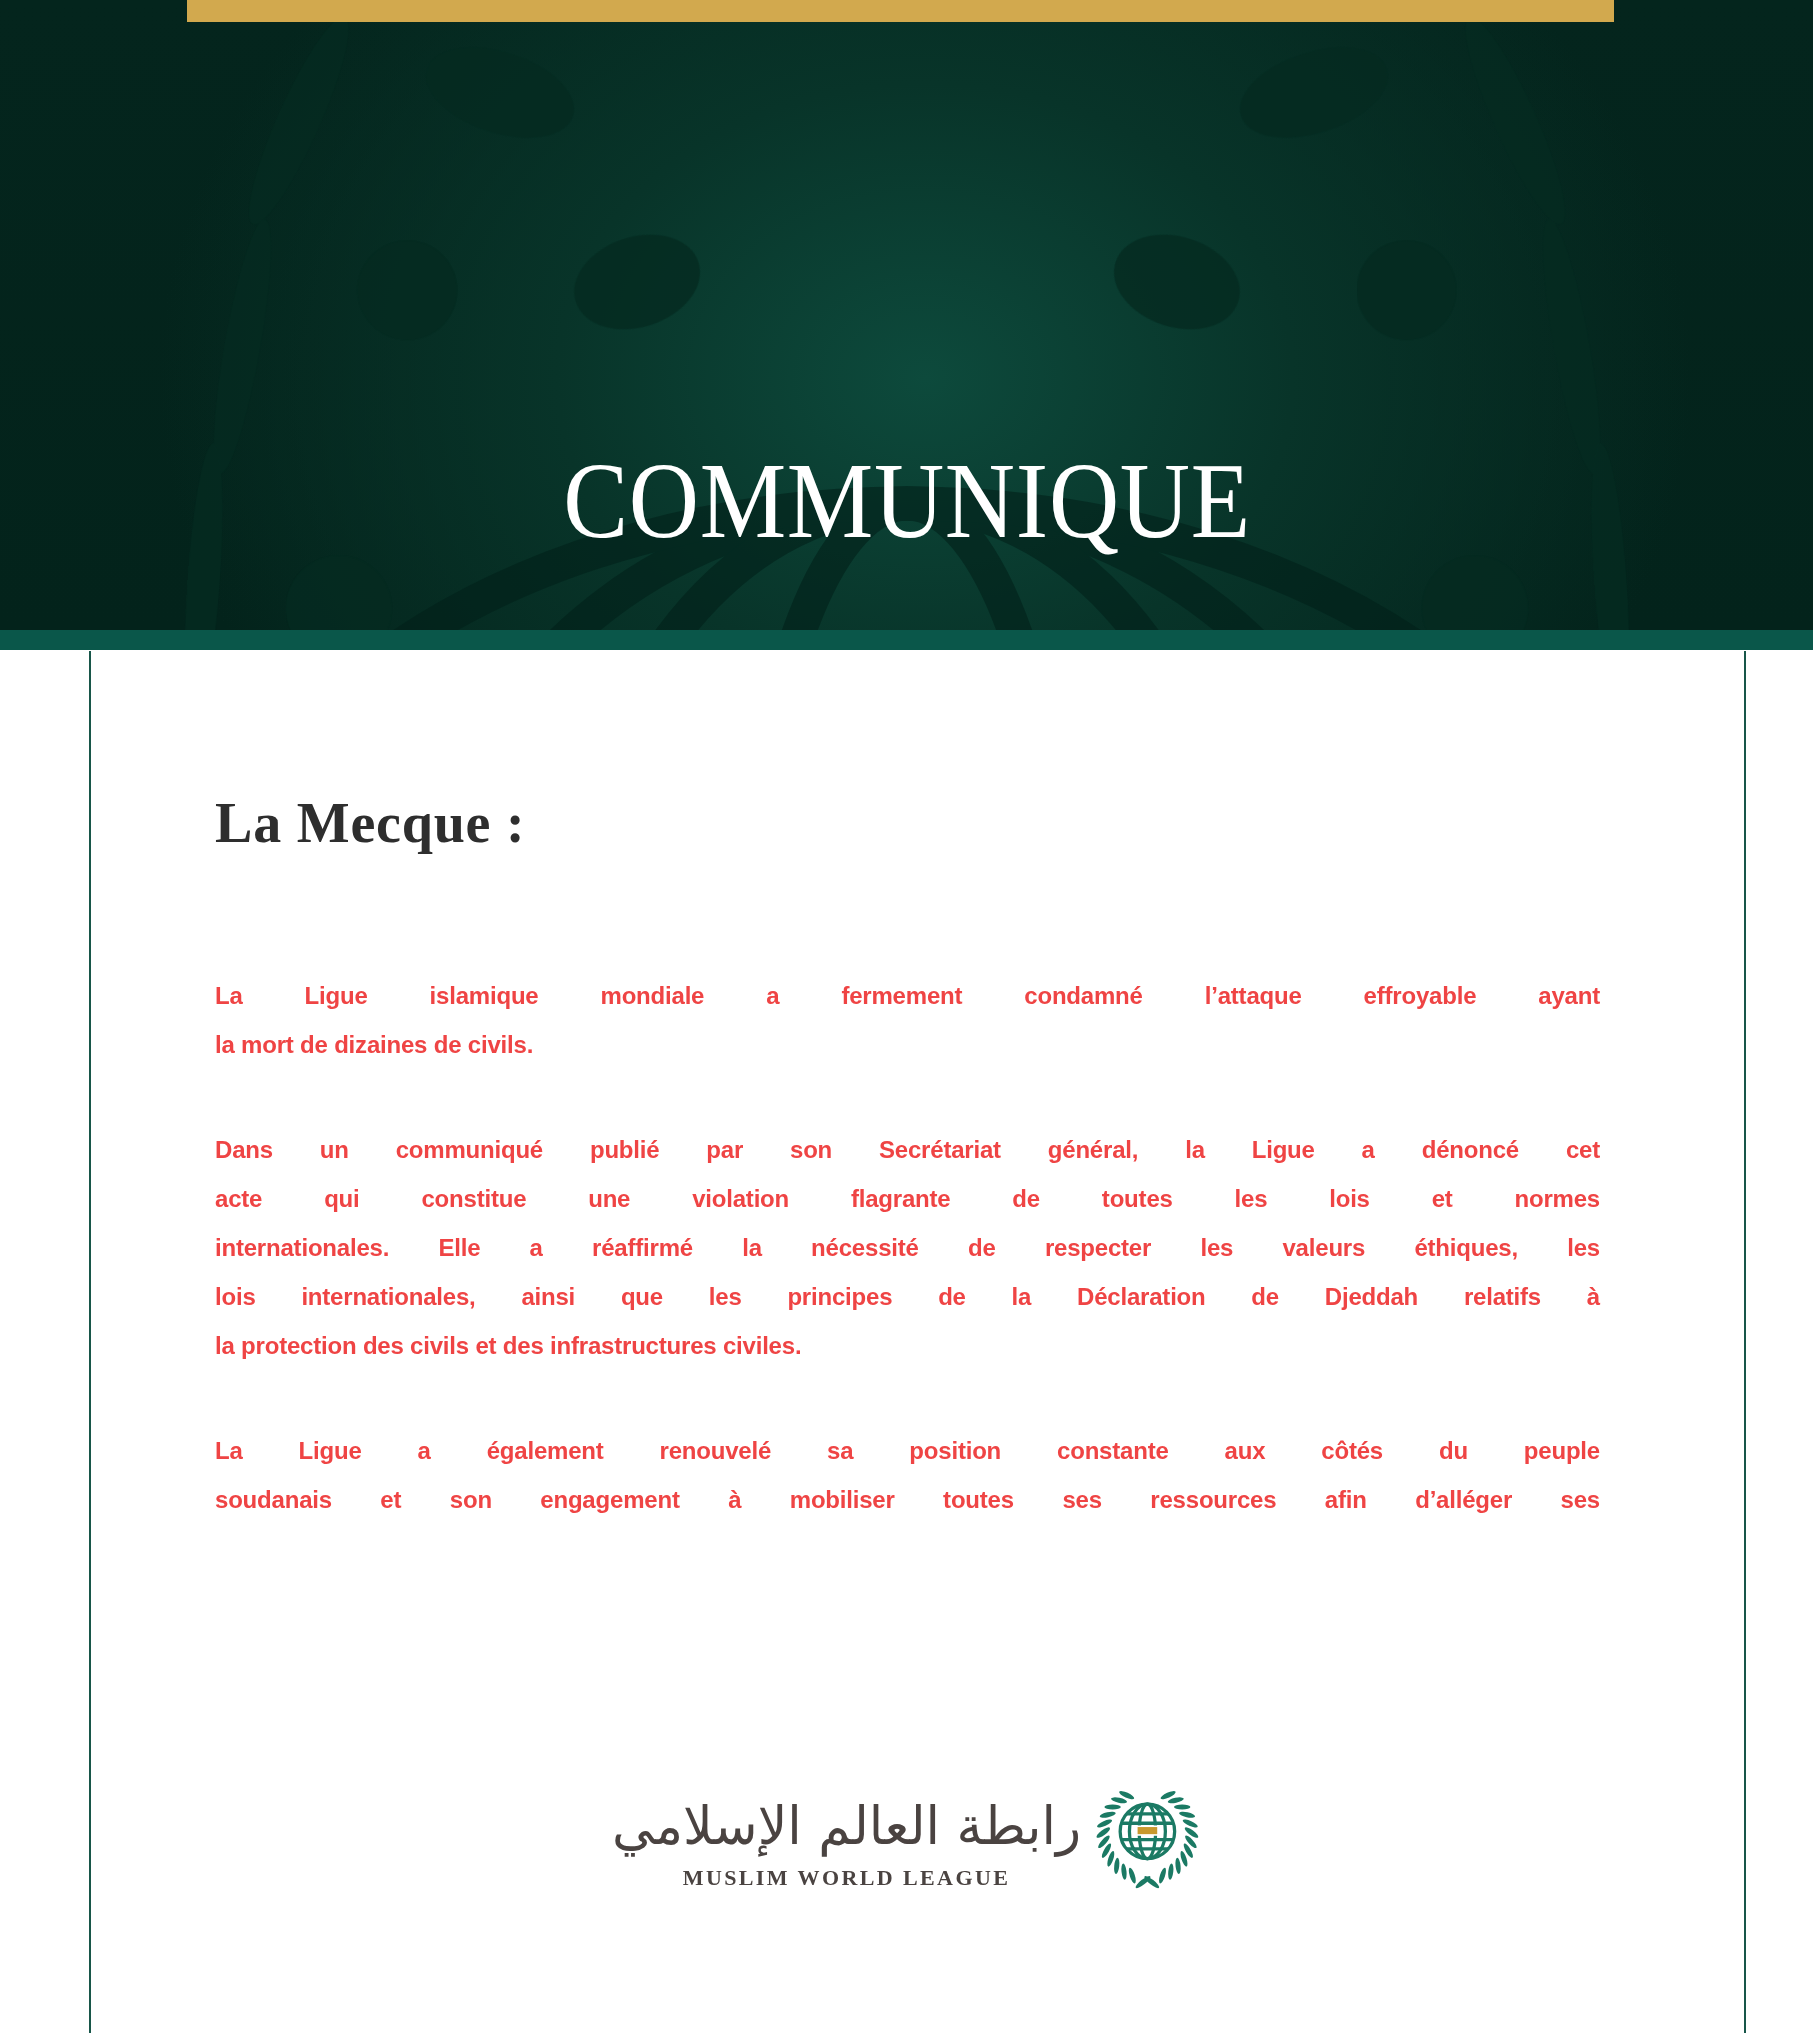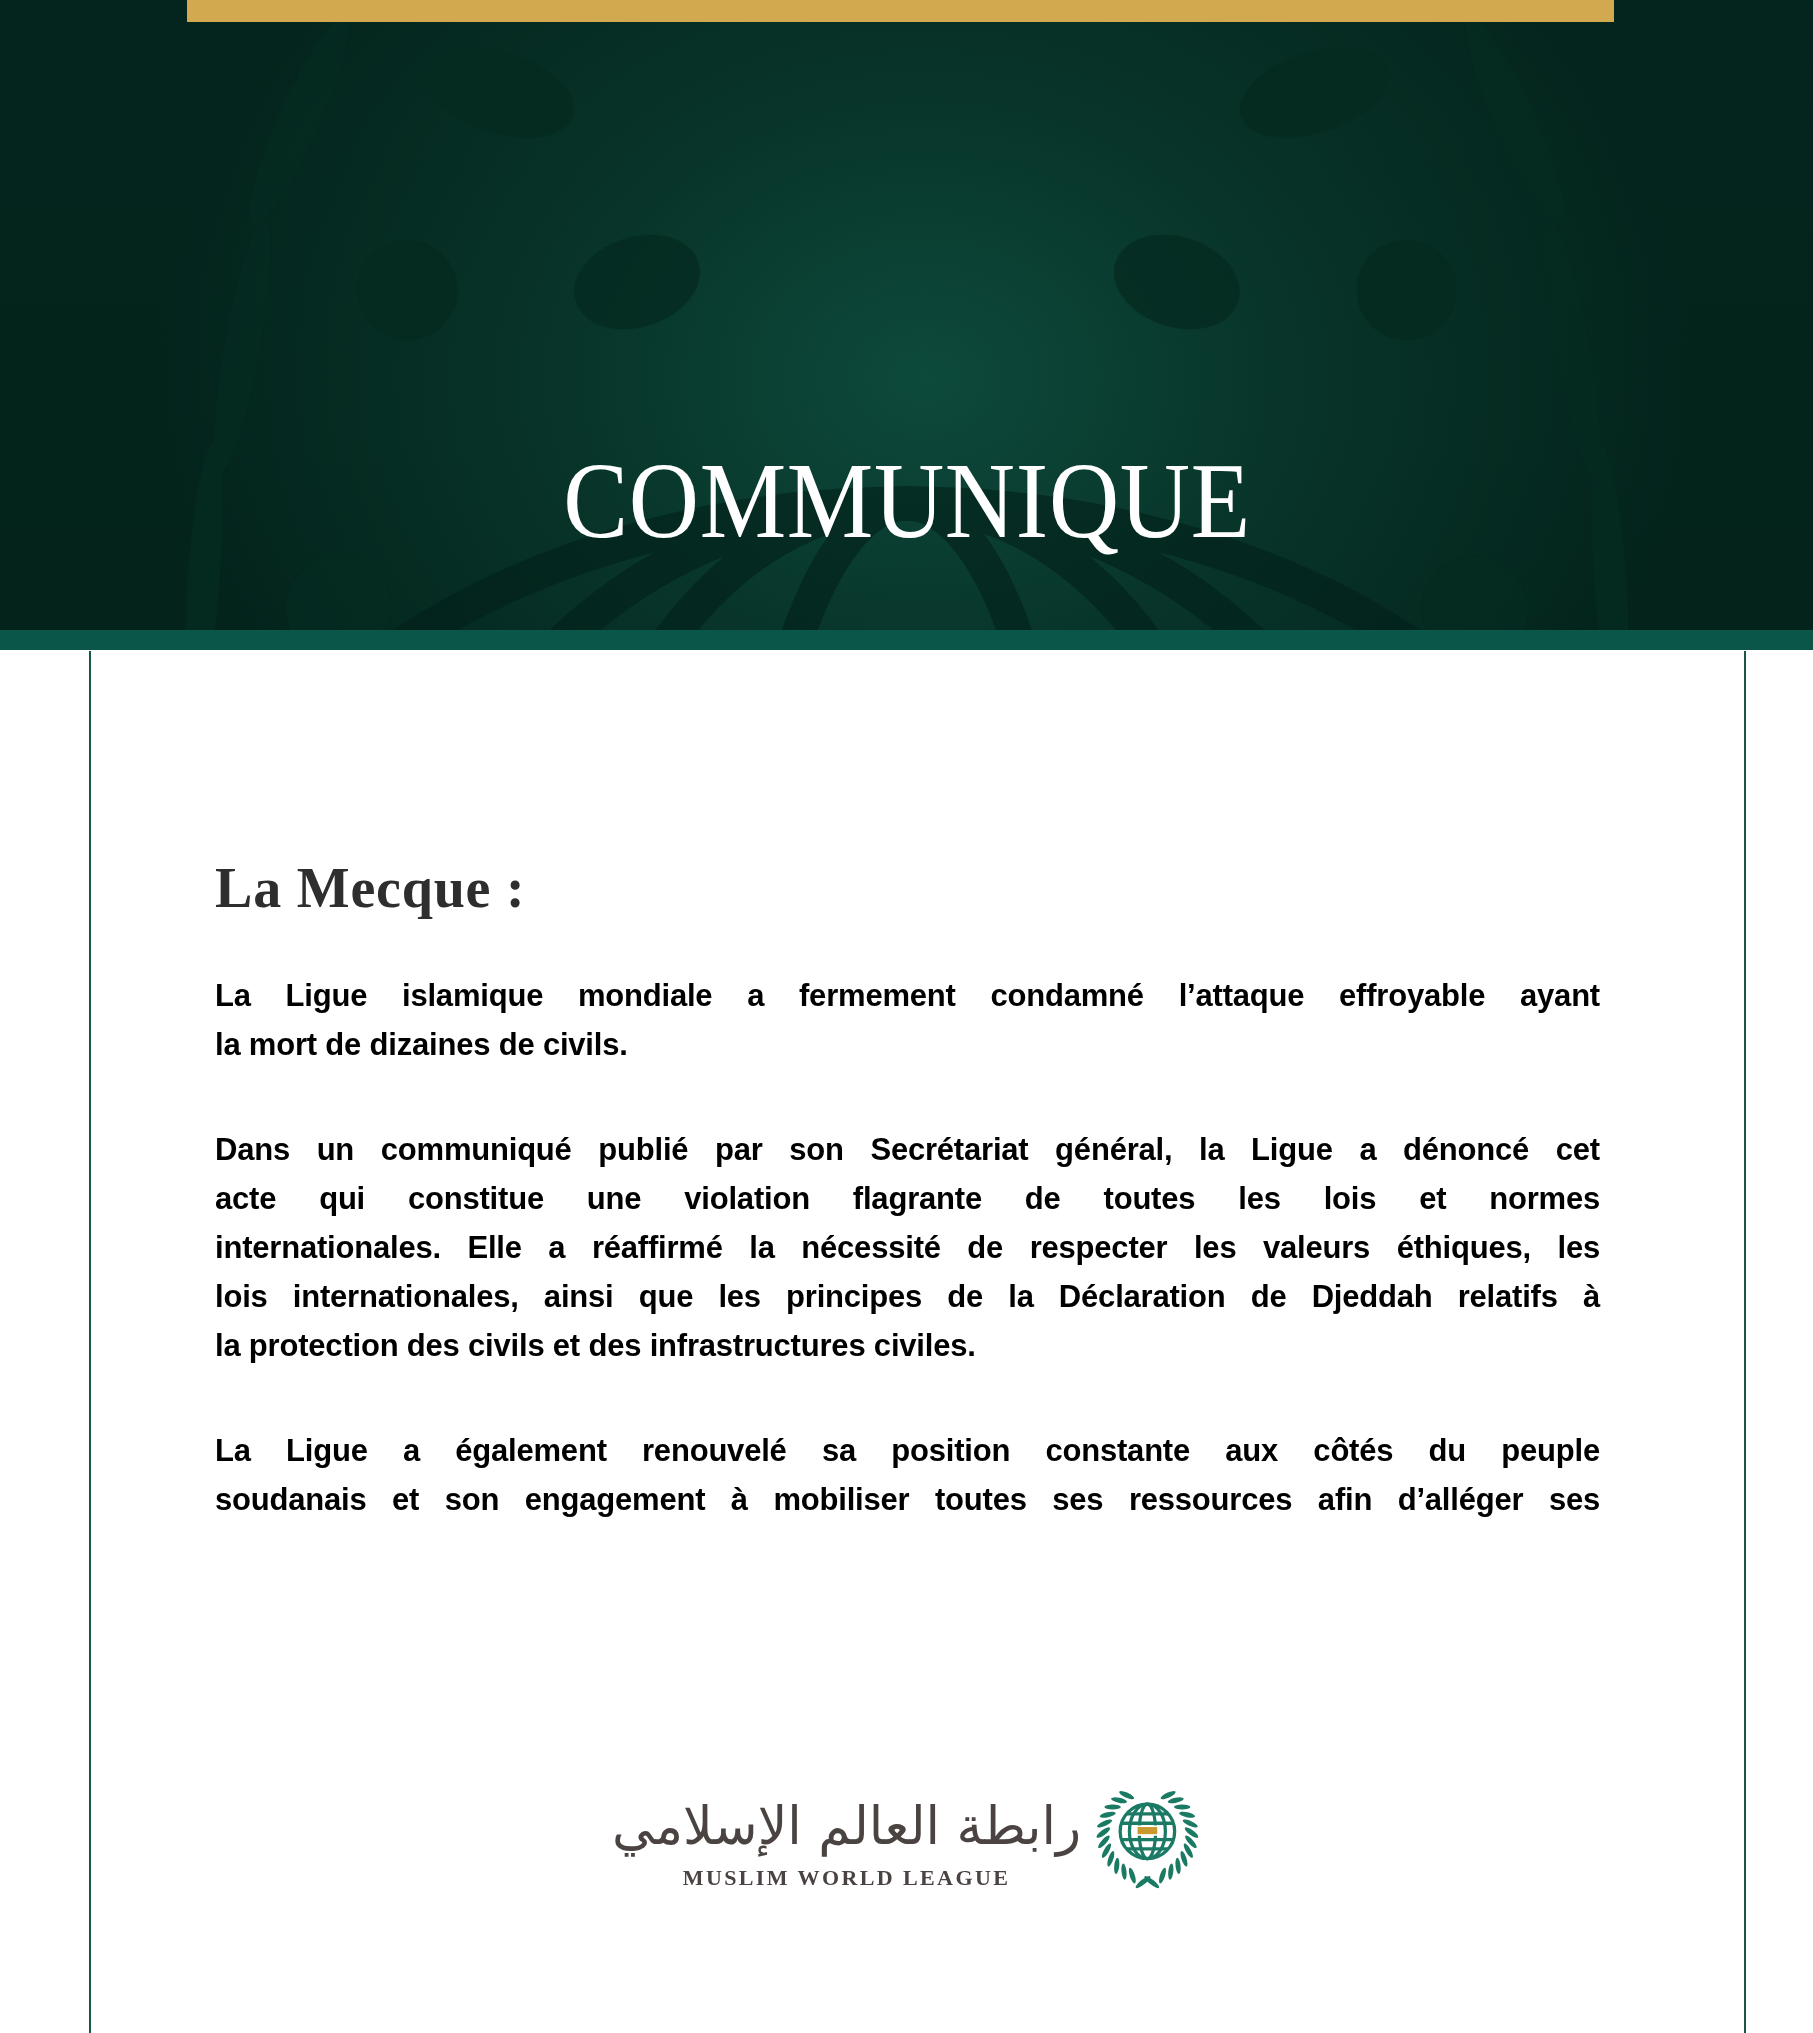--- a/index.html
+++ b/index.html
@@ -41,35 +41,35 @@
     background:#0a574a;
   }
   .frame-line{
     position:absolute;top:651px;width:1.6px;height:1383px;
     background:#185649;
   }
   .frame-line.left{left:89px;}
   .frame-line.right{left:1744px;}
   
   .content-heading{
-    position:absolute;left:215px;top:860px;
+    position:absolute;left:215px;top:795px;
     font-family:"Liberation Serif",serif;
     font-weight:700;
     font-size:56px;line-height:1;
     letter-spacing:0.8px;
     color:#2e2e2e;
     white-space:nowrap;
   }
   .body-text{
     position:absolute;left:215px;top:971px;width:1385px;
     font-family:"Liberation Sans",sans-serif;
     font-weight:700;
-    font-size:31px;
+    font-size:24px;
     letter-spacing:-0.2px;
-    color:#000000;
+    color:#ef4444;
   }
   .paragraph{margin:0 0 56px 0;}
   .line{
     line-height:49px;
     text-align:justify;
     text-align-last:justify;
   }
   .line.last{
     text-align:right;
     text-align-last:left;

